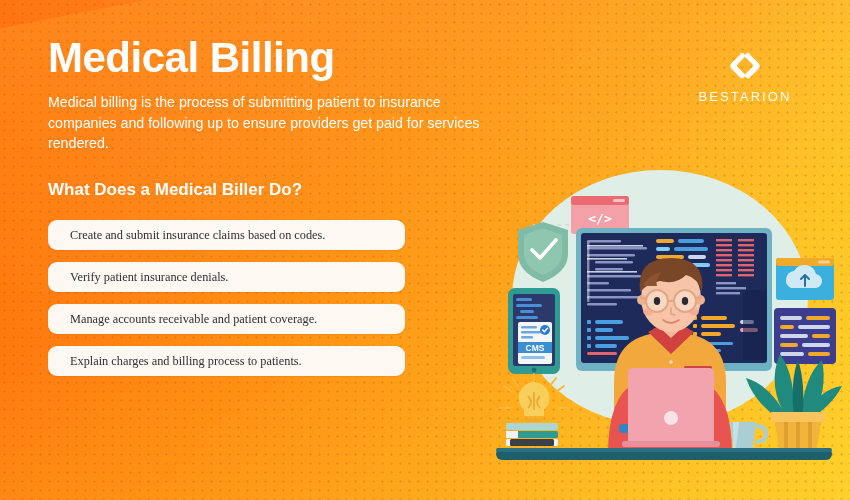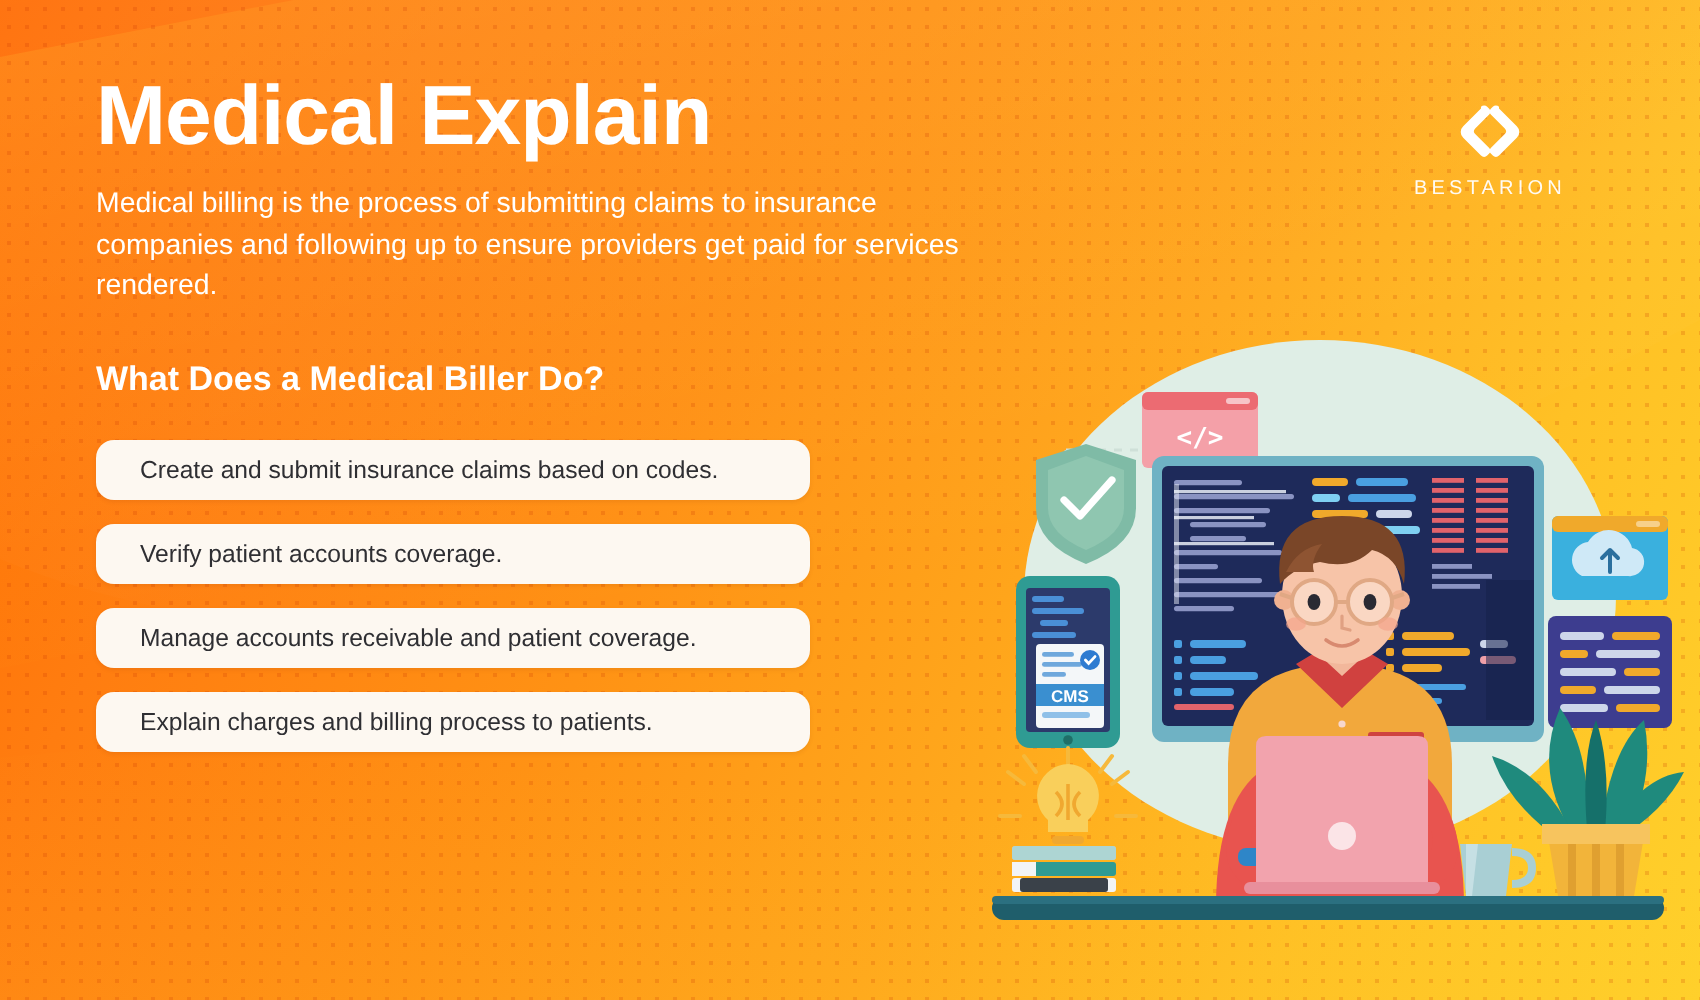--- a/index.html
+++ b/index.html
@@ -45,39 +45,39 @@
     font-size:42px;font-weight:bold;color:#fff;letter-spacing:-.5px;
     margin:0 0 12px 0;line-height:1.05;
   }
   #subtitle{
     font-size:14.2px;color:#fff;line-height:1.45;margin:0 0 26px 0;
     max-width:440px;font-weight:400;
   }
   #section-heading{
     font-size:17px;font-weight:bold;color:#fff;margin:0 0 20px 0;
   }
-  #task-list{list-style:none;margin:0;padding:0;}
+  #task-list{list-style:none;margin:0;padding:0;font-family:Liberation Serif, serif;}
   .task-card{
     background:#fdf8f1;
     border-radius:9px;
     height:30px;
     width:357px;
     margin-bottom:12px;
     display:flex;align-items:center;
     padding-left:22px;
     box-sizing:border-box;
     box-shadow:0 1px 2px rgba(120,40,0,.10);
   }
   .task-text{font-size:12.3px;color:#2f2f33;line-height:1;}
 
   
   #logo{position:absolute;right:50px;top:50px;z-index:6;text-align:center;width:110px;}
   #logo-mark{height:32px;display:flex;justify-content:center;align-items:center;}
   #logo-text{
-    color:#fff;font-size:10px;letter-spacing:2.1px;margin-top:7px;font-weight:500;
+    color:#fff;font-size:13px;letter-spacing:2.1px;margin-top:7px;font-weight:500;
     opacity:.95;
   }
 
   
   #illustration{position:absolute;right:2px;top:170px;width:360px;height:290px;z-index:4;}
 </style>
 </head>
 <body>
 
 <div id="banner">
@@ -93,30 +93,30 @@
         <g fill="#ffffff">
           <path d="M22.5 3.2 a4 4 0 0 1 0 0 L13.6 12.1 a4 4 0 0 0 0 5.8 l8.9 8.9 a2.2 2.2 0 0 0 3.1 0 l1.0-1.0 a2 2 0 0 0 0-2.8 l-7.0-7.0 a2 2 0 0 1 0-2.8 l7.0-7.0 a2 2 0 0 0 0-2.8 l-1.0-1.0 a2.2 2.2 0 0 0-3.1 0 z"></path>
           <path d="M31.5 3.2 a4 4 0 0 0 0 0 L40.4 12.1 a4 4 0 0 1 0 5.8 l-8.9 8.9 a2.2 2.2 0 0 1-3.1 0 l-1.0-1.0 a2 2 0 0 1 0-2.8 l7.0-7.0 a2 2 0 0 0 0-2.8 l-7.0-7.0 a2 2 0 0 1 0-2.8 l1.0-1.0 a2.2 2.2 0 0 1 3.1 0 z"></path>
         </g>
       </svg>
     </div>
     <div id="logo-text">BESTARION</div>
   </div>
 
   <div id="left">
-    <h1 id="title">Medical Explain</h1>
-    <p id="subtitle">Medical billing is the process of submitting claims to insurance companies and following up to ensure providers get paid for services rendered.</p>
+    <h1 id="title">Medical Billing</h1>
+    <p id="subtitle">Medical billing is the process of submitting patient to insurance companies and following up to ensure providers get paid for services rendered.</p>
     <h2 id="section-heading">What Does a Medical Biller Do?</h2>
 
     <ul id="task-list">
       <li class="task-card">
         <span class="task-text">Create and submit insurance claims based on codes.</span>
       </li>
       <li class="task-card">
-        <span class="task-text">Verify patient accounts coverage.</span>
+        <span class="task-text">Verify patient insurance denials.</span>
       </li>
       <li class="task-card">
         <span class="task-text">Manage accounts receivable and patient coverage.</span>
       </li>
       <li class="task-card">
         <span class="task-text">Explain charges and billing process to patients.</span>
       </li>
     </ul>
   </div>
 

